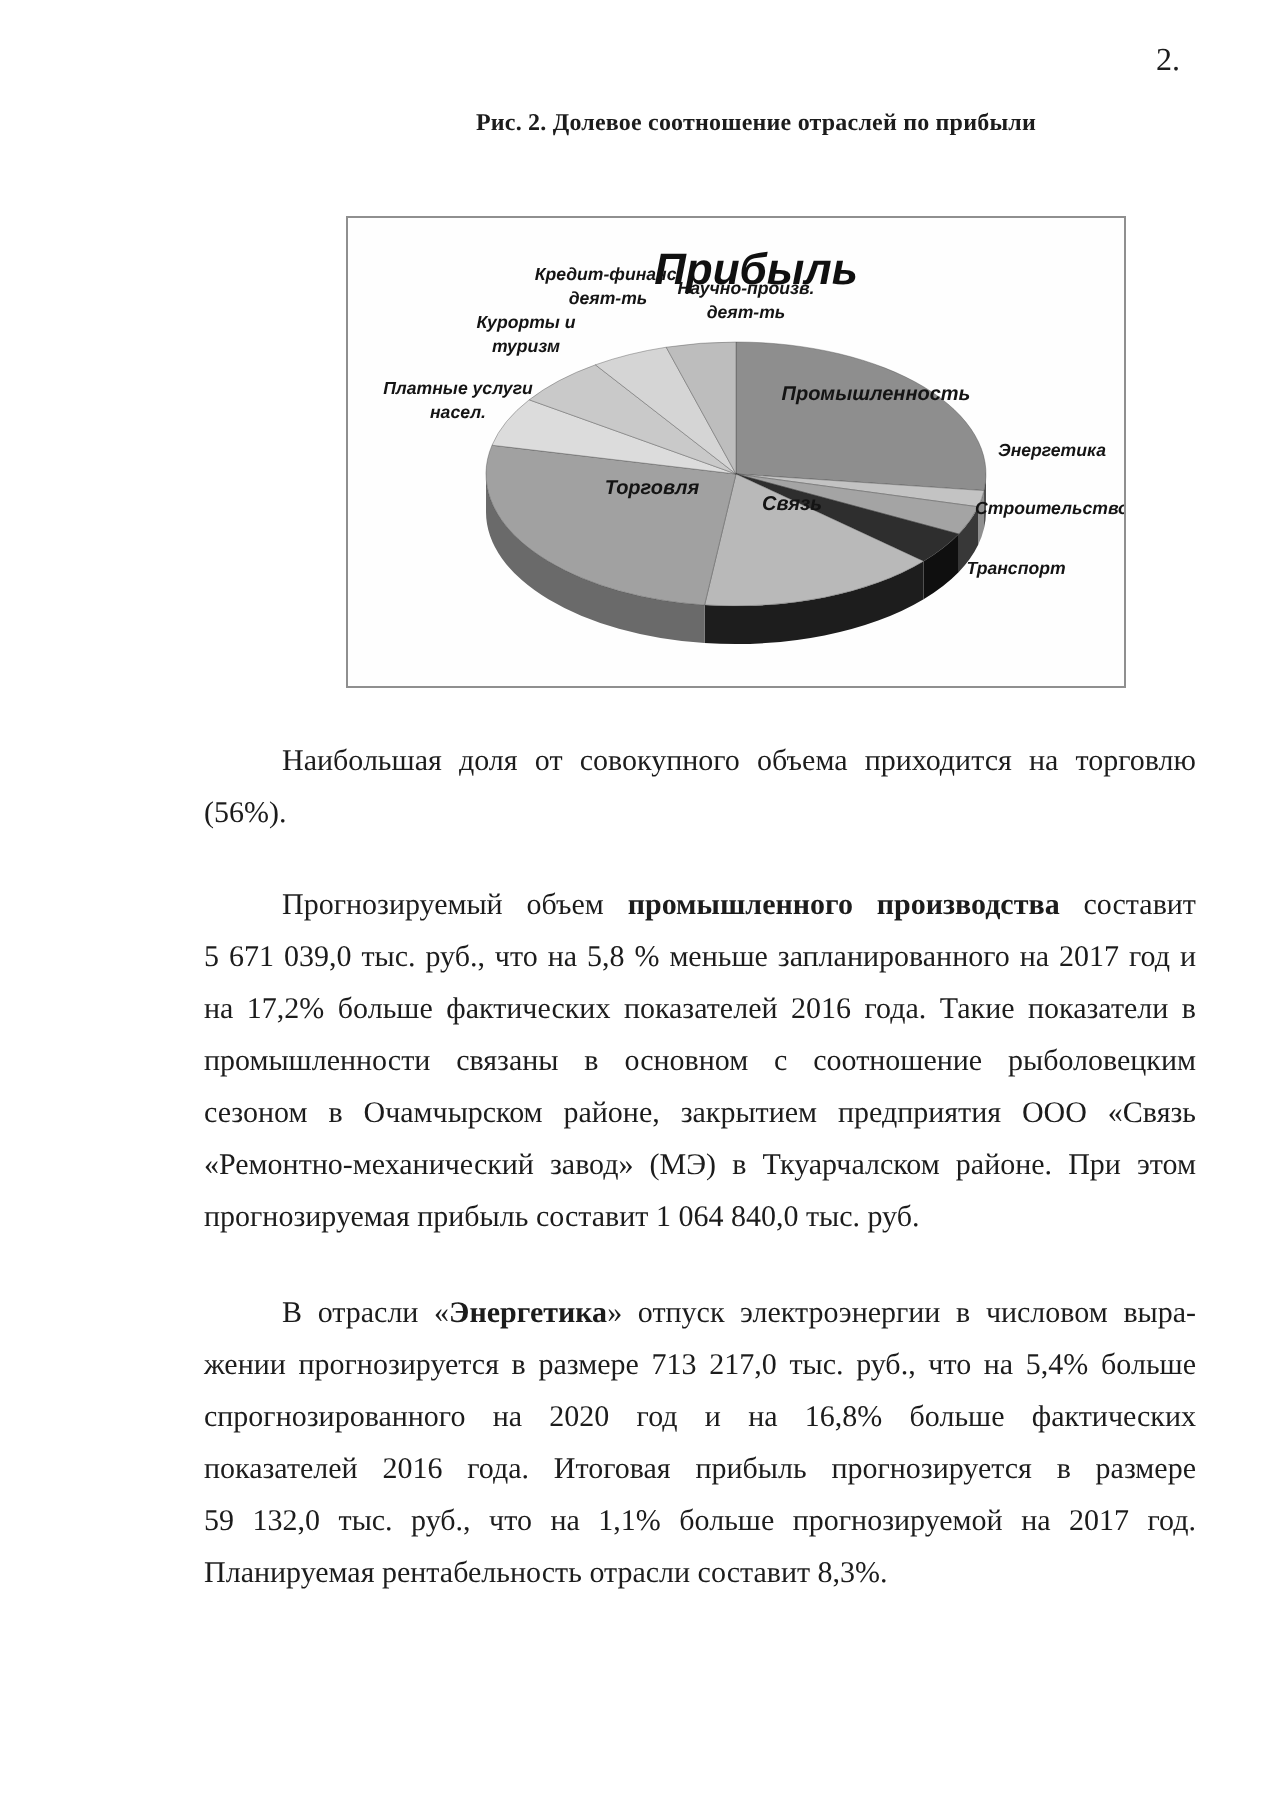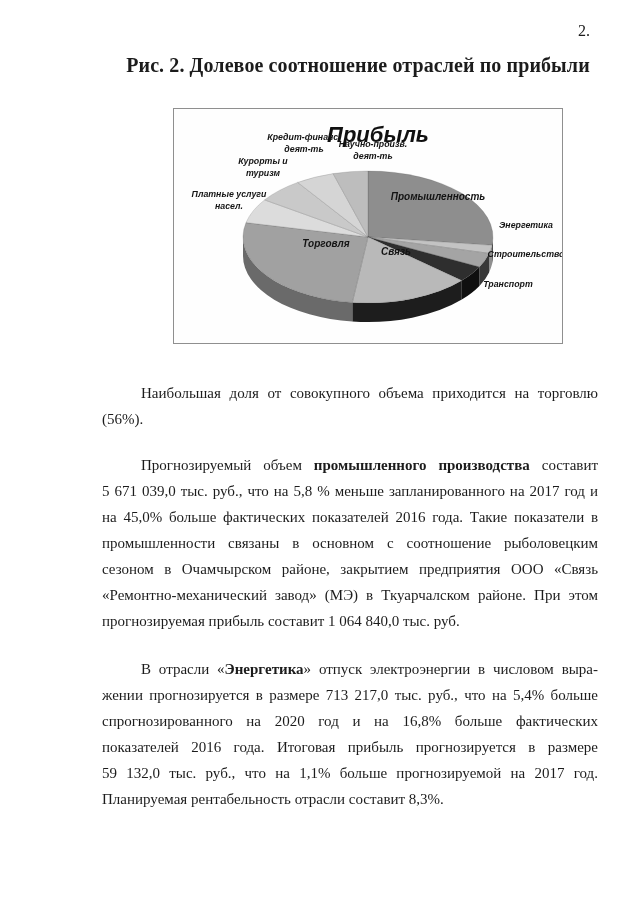--- a/index.html
+++ b/index.html
@@ -2,40 +2,40 @@
 <html><head>
 <meta charset="utf-8">
 <style>
   html,body{margin:0;padding:0;background:#ffffff;}
   .page{
     position:relative;width:640px;height:905px;background:#ffffff;
     font-family:"Liberation Serif",serif;color:#1c1c1c;overflow:hidden;
   }
   .page-number{position:absolute;top:22px;left:578px;font-size:16px;}
   .figure-title{
-    position:absolute;top:54px;left:108px;width:500px;
-    text-align:center;font-weight:bold;font-size:20px;letter-spacing:0.1px;
+    position:absolute;top:54px;left:128px;width:500px;
+    text-align:center;font-weight:bold;font-size:12px;letter-spacing:0.1px;
   }
   .chart-box{
     position:absolute;left:173px;top:108px;width:388px;height:234px;
     border:1px solid #8f8f8f;background:#fefefe;
   }
   .pie-svg{position:absolute;left:0;top:0;}
   .pie-title{
     font-family:"Liberation Sans",sans-serif;font-size:22px;
     font-weight:bold;font-style:italic;fill:#101010;
   }
   .slice-label{
     font-family:"Liberation Sans",sans-serif;font-style:italic;
     font-weight:bold;fill:#141414;
   }
   .lbl-out{font-size:8.8px;}
   .lbl-in{font-size:10px;}
   .body-text{
-    position:absolute;left:102px;top:380px;width:496px;
+    position:absolute;left:102px;top:368px;width:496px;
     font-size:15px;line-height:26px;
   }
   .paragraph{margin:0;}
   .paragraph:nth-child(2){margin-top:20px;}
   .paragraph:nth-child(3){margin-top:22px;}
   .line{
     height:26px;line-height:26px;
     text-align:justify;text-align-last:justify;
   }
   .line.indent{text-indent:39px;}
@@ -86,21 +86,21 @@
   </div>
 
   <div class="body-text" id="body-text">
       <div class="paragraph">
         <div class="line indent">Наибольшая доля от совокупного объема приходится на торговлю</div>
         <div class="line last">(56%).</div>
       </div>
       <div class="paragraph">
         <div class="line indent">Прогнозируемый объем <b>промышленного производства</b> составит</div>
         <div class="line">5&nbsp;671&nbsp;039,0 тыс. руб., что на 5,8 % меньше запланированного на 2017 год и</div>
-        <div class="line">на 45,0% больше фактических показателей 2016 года. Такие показатели в</div>
+        <div class="line">на 17,2% больше фактических показателей 2016 года. Такие показатели в</div>
         <div class="line">промышленности связаны в основном с соотношение рыболовецким</div>
         <div class="line">сезоном в Очамчырском районе, закрытием предприятия ООО «Связь</div>
         <div class="line">«Ремонтно-механический завод» (МЭ) в Ткуарчалском районе. При этом</div>
         <div class="line last">прогнозируемая прибыль составит 1&nbsp;064&nbsp;840,0 тыс. руб.</div>
       </div>
       <div class="paragraph">
         <div class="line indent">В отрасли «<b>Энергетика</b>» отпуск электроэнергии в числовом выра-</div>
         <div class="line">жении прогнозируется в размере 713&nbsp;217,0 тыс. руб., что на 5,4% больше</div>
         <div class="line">спрогнозированного на 2020 год и на 16,8% больше фактических</div>
         <div class="line">показателей 2016 года. Итоговая прибыль прогнозируется в размере</div>

